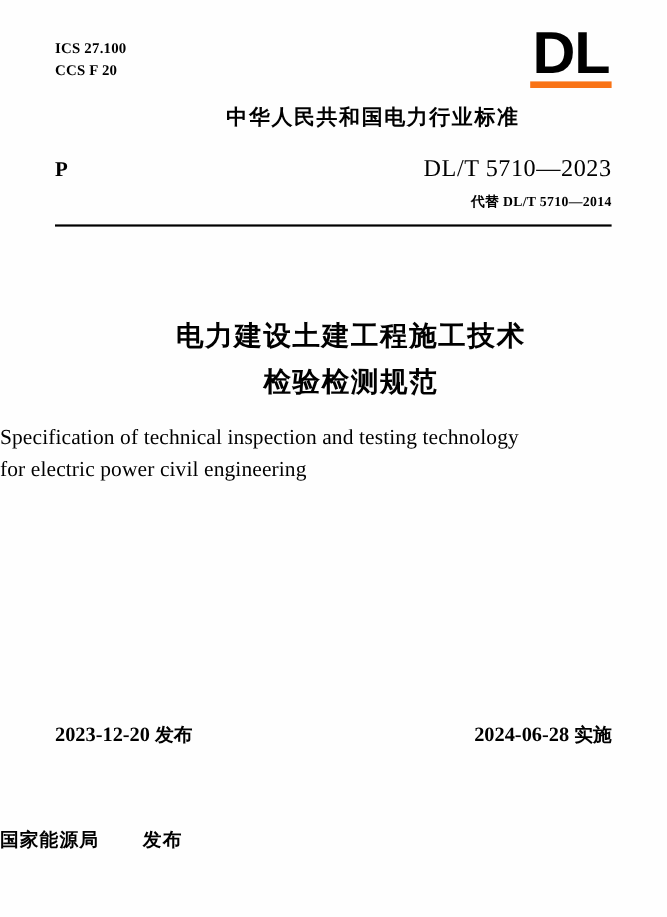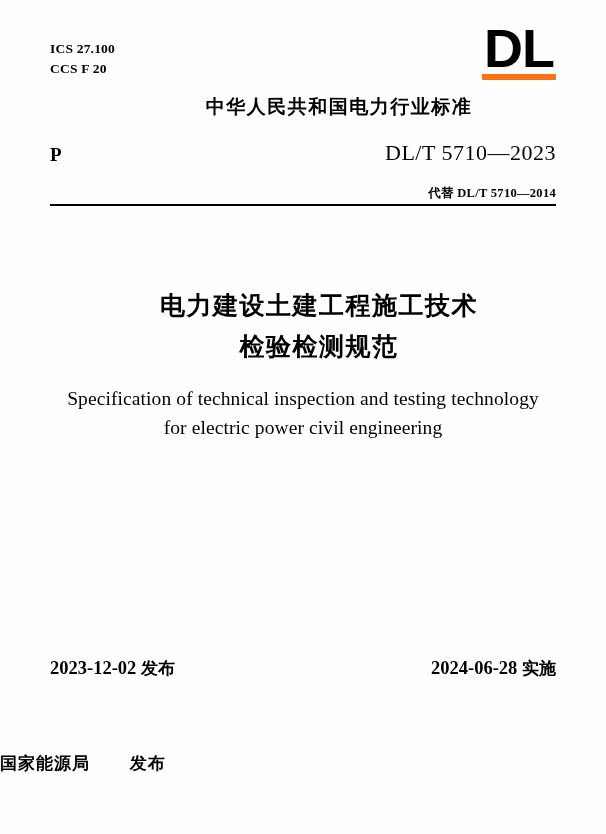--- a/index.html
+++ b/index.html
@@ -24,21 +24,21 @@
   }
 
   
   .top-row {
     position: absolute;
     left: 50px;
     top: 28px;
     width: 506px;
     display: flex;
     justify-content: space-between;
-    align-items: flex-end;
+    align-items: center;
   }
   .ics-block {
     font-family: "Liberation Serif", serif;
     font-weight: bold;
     font-size: 13.5px;
     line-height: 1.5;
     letter-spacing: 0.2px;
   }
   .logo {
     font-family: "Liberation Sans", sans-serif;
@@ -85,21 +85,21 @@
   .std-code {
     font-family: "Liberation Serif", serif;
     font-weight: normal;
     font-size: 22px;
     letter-spacing: 0.5px;
   }
   .replace {
     font-family: "Liberation Serif", serif;
     font-weight: bold;
     font-size: 12.5px;
-    margin-top: 19px;
+    margin-top: 9px;
     letter-spacing: 0.3px;
   }
 
   .rule {
     position: absolute;
     left: 50px;
     top: 204px;
     width: 506px;
     height: 0;
     border-top: 2px solid #000;
@@ -116,21 +116,21 @@
     font-weight: bold;
     font-size: 25px;
     line-height: 1.62;
     letter-spacing: 1.5px;
   }
   .en-title {
     position: absolute;
     left: 0;
     top: 384px;
     width: 606px;
-    text-align: center;
+    text-align: left;
     font-family: "Liberation Serif", serif;
     font-size: 19.5px;
     line-height: 1.5;
     letter-spacing: 0.1px;
   }
 
   
   .dates {
     position: absolute;
     left: 50px;
@@ -193,21 +193,21 @@
     <div>检验检测规范</div>
   </div>
 
   <div class="en-title">
     <div>Specification of technical inspection and testing technology</div>
     <div>for electric power civil engineering</div>
   </div>
 
   <div class="dates">
     <div>
-      <span>2023-12-02</span>
+      <span>2023-12-20</span>
       <span class="date-cn">发布</span>
     </div>
     <div>
       <span>2024-06-28</span>
       <span class="date-cn">实施</span>
     </div>
   </div>
 
   <div class="publisher">
     <span>国家能源局</span>

